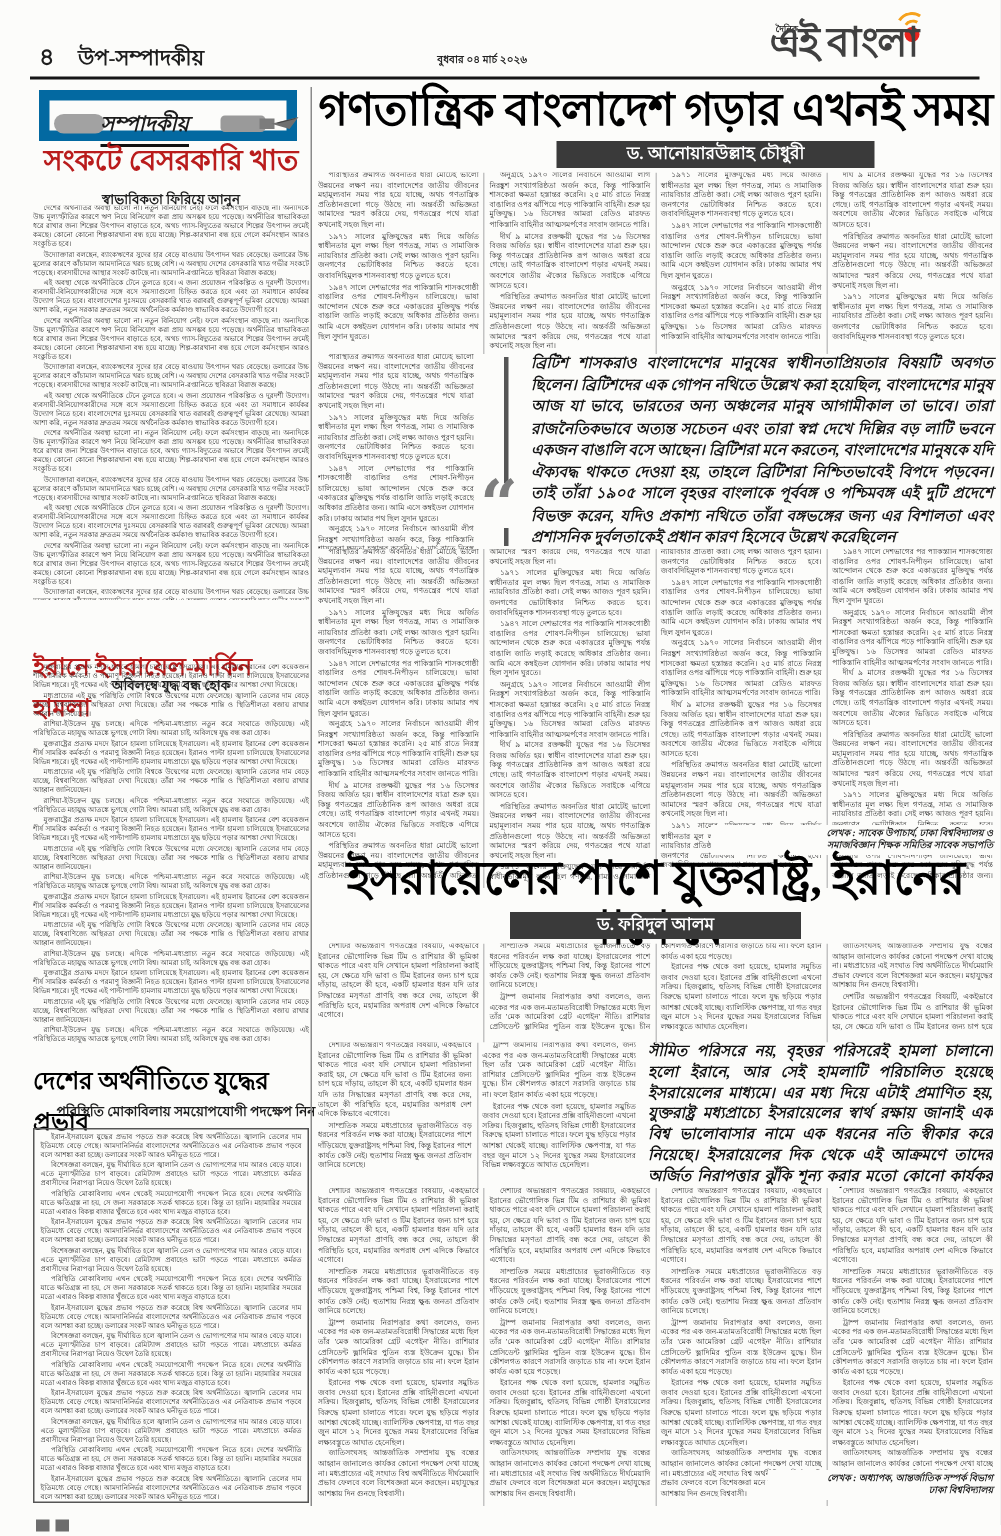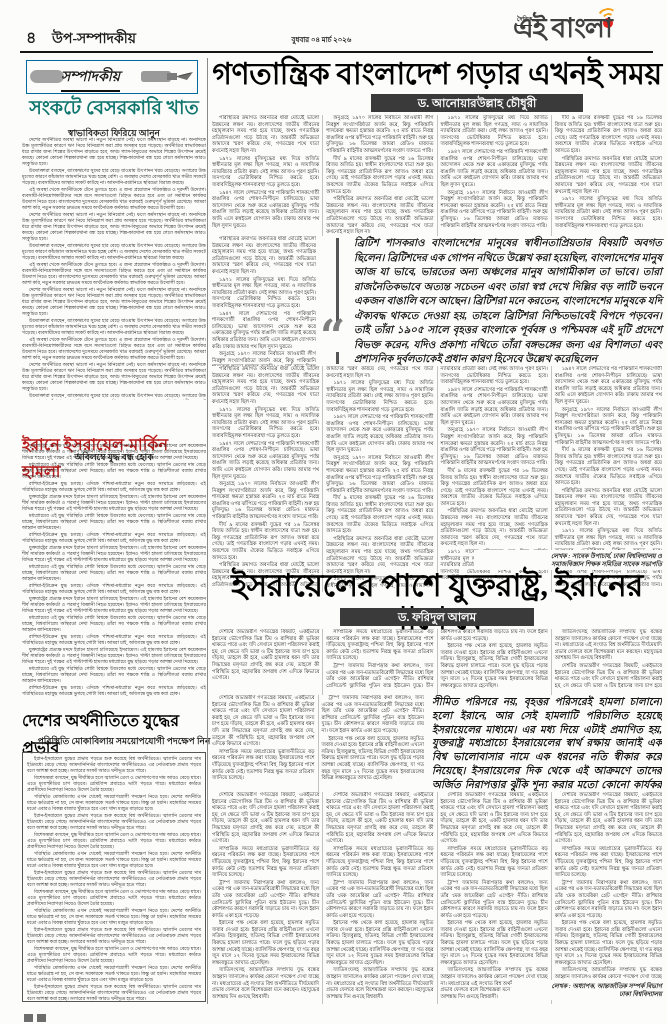--- a/index.html
+++ b/index.html
@@ -16,25 +16,25 @@
   .logo { position:absolute; right:14px; top:12px; width:140px; height:40px; }
   .logo-daily { position:absolute; left:4px; top:2px; font-size:6px; font-weight:bold; border-bottom:1px solid #222; }
   .logo-title { position:absolute; left:0; bottom:0; width:100%; text-align:left; font-size:27px; font-weight:bold; letter-spacing:-1px; color:#404040; }
   .logo-sun { position:absolute; right:40px; top:6px; width:10px; height:10px; border-radius:50%; }
   .logo-arc { position:absolute; border-style:solid; border-radius:50%; border-color:transparent; }
   .arc1 { right:34px; top:-4px; width:22px; height:22px; border-width:2.5px; border-top-color:#f6a21d; transform:rotate(-12deg); }
   .arc2 { right:38px; top:1px; width:13px; height:13px; border-width:2px; border-top-color:#f6a21d; transform:rotate(-12deg); }
   .header-rule { position:absolute; left:20px; top:51px; width:633px; height:2px; background:#161616; }
   
   .rail { position:absolute; left:22px; top:58px; width:184px; }
-  .masthead-box { position:absolute; left:4px; top:2px; width:172px; height:34px; border:1px solid #0369a1; }
+  .masthead-box { position:absolute; left:4px; top:2px; width:172px; height:34px; border:7px solid #0369a1; }
   .masthead-inner { position:relative; width:100%; height:100%; }
   .pen-svg { position:absolute; left:2px; top:3px; width:166px; height:26px; }
   .masthead-label { position:absolute; left:34px; top:4px; font-size:14px; font-weight:bold; border-bottom:2px solid #111; padding-bottom:1px; font-style:italic; }
-  .rail-h1 { position:absolute; left:0; top:40px; width:184px; text-align:center; font-size:19px; font-weight:bold; line-height:1.1; color:#0f766e; }
+  .rail-h1 { position:absolute; left:0; top:40px; width:184px; text-align:center; font-size:19px; font-weight:bold; line-height:1.1; color:#b91c1c; }
   .rail-sub1 { position:absolute; left:0; top:68px; width:184px; text-align:center; font-size:9px; font-weight:bold; }
   .rail-body1 { position:absolute; left:0; top:79px; width:184px; height:263px; overflow:hidden; }
   .rail-h2 { position:absolute; left:0; top:346px; width:184px; text-align:left; font-size:16px; font-weight:bold; color:#b91c1c;margin-top:28px; }
   .rail-sub2 { position:absolute; left:0; top:372px; width:184px; text-align:center; font-size:9px; font-weight:bold;margin-top:20px; }
   .rail-body2 { position:absolute; left:0; top:385px; width:184px; height:255px; overflow:hidden; }
   .rail-h3 { position:absolute; left:0; top:650px; width:184px; text-align:left; font-size:16px; font-weight:bold; color:#000; }
   .rail-sub3 { position:absolute; left:10px; top:676px; width:184px; text-align:center; font-size:9px; font-weight:bold; }
   .rail-body3 { position:absolute; left:0; top:694px; width:184px; height:250px; border:1px solid #555; padding:3px 4px; overflow:hidden; }
   .body-text { font-size:4.7px; line-height:6px; text-align:justify; color:#2a2a2a; }
   .body-text p { text-indent:7px; margin-bottom:1px; }

